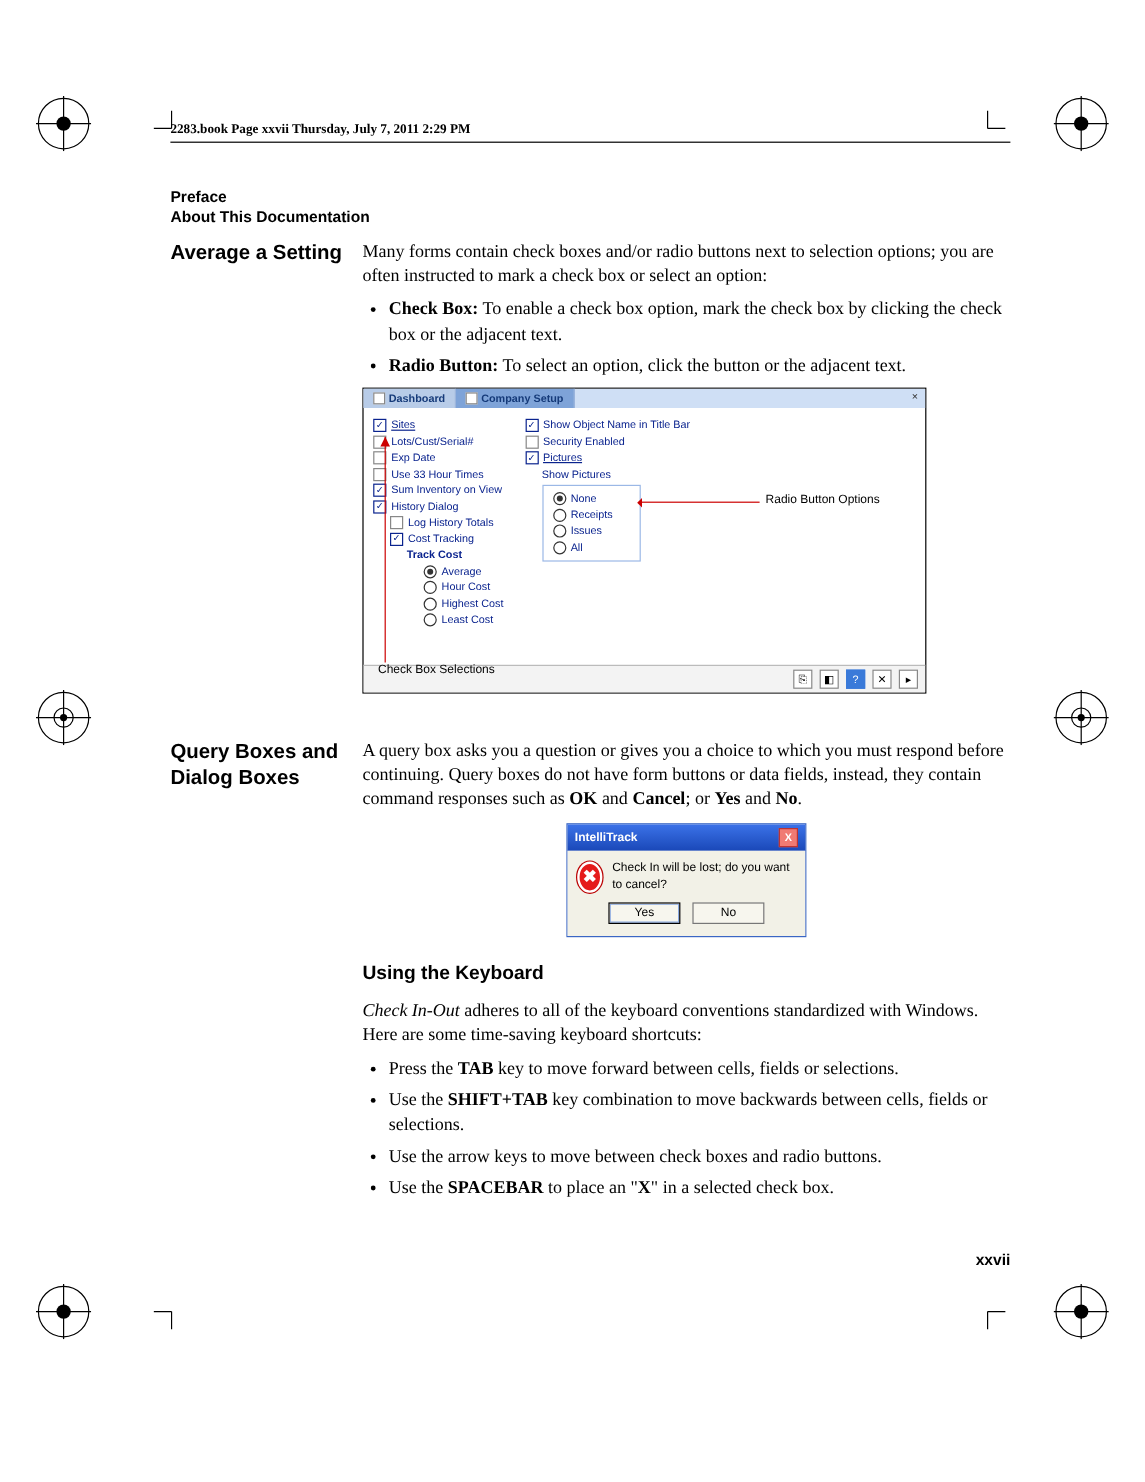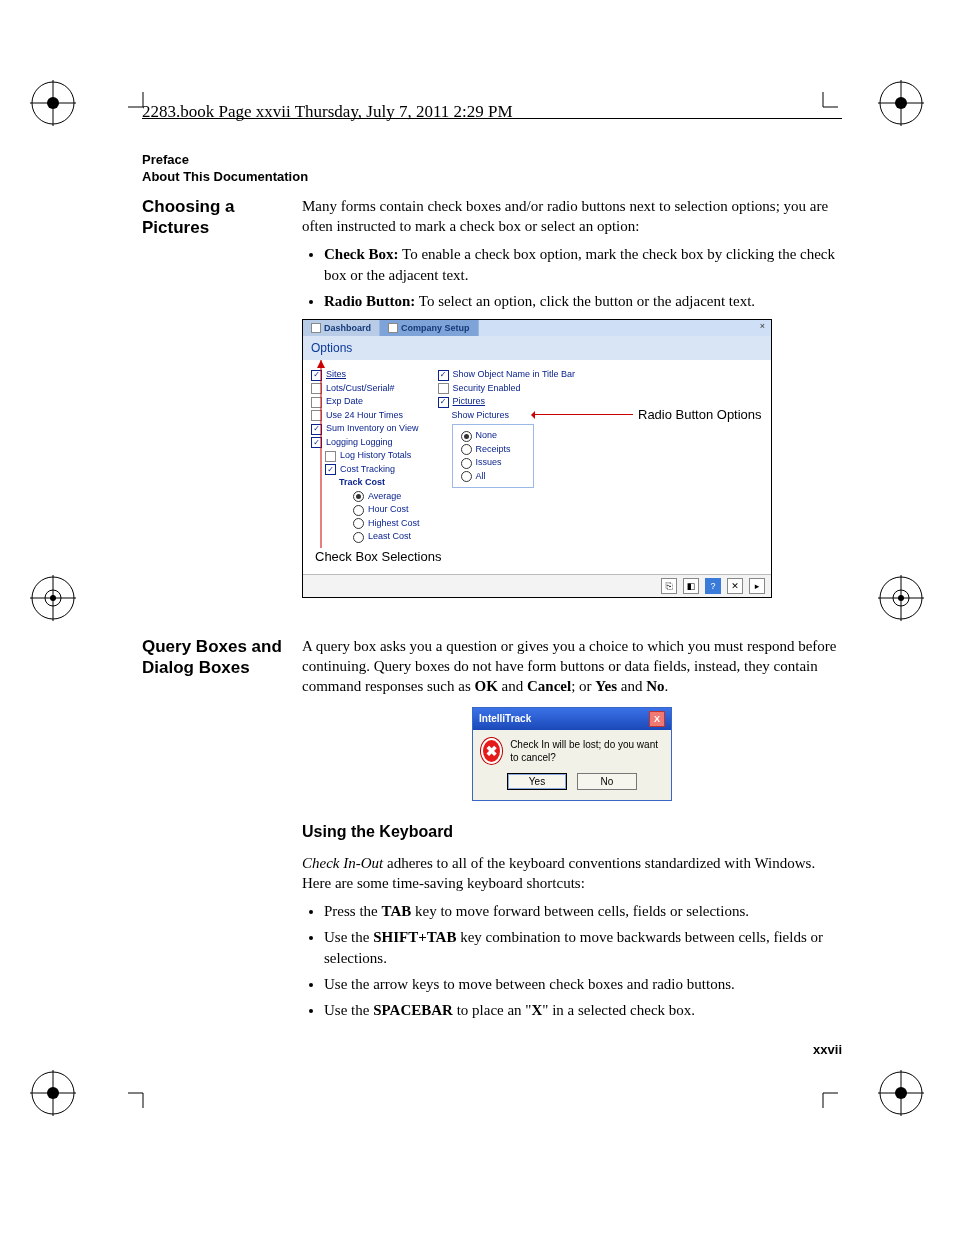--- a/index.html
+++ b/index.html
@@ -12,22 +12,23 @@
     height: 1235px;
     position: relative;
   }
   .page {
     position: absolute;
     left: 142px;
     top: 102px;
     width: 700px;
   }
   .headerline {
-    font-size: 17px;
-    margin-bottom: 30px;
+    font-size: 11px;
+    margin-bottom: 42px;
+    font-weight: bold;
   }
   .rightheader {
     font-weight: bold;
     font-family: Arial, Helvetica, sans-serif;
     font-size: 13px;
     margin-bottom: 10px;
     line-height: 1.3;
   }
   .section {
     display: flex;
@@ -120,21 +121,21 @@
   .subhead { color:#0a238e; }
   .showbox {
     border:1px solid #9bb8e6;
     padding:4px 8px;
     margin-top:2px;
     width:64px;
   }
   .callout-label {
     position:absolute;
     font-family: Arial, Helvetica, sans-serif;
-    font-size:13px;
+    font-size:10px;
     color:#000;
   }
   .arrow {
     position:absolute;
     height:1px;
     background:#c00;
   }
   .arrow::before{
     content:"";
     position:absolute;
@@ -269,21 +270,21 @@
 <div class="page">
 
   <div class="headerline">2283.book  Page xxvii  Thursday, July 7, 2011  2:29 PM</div>
 
   <div class="rightheader">
     <span>Preface</span><br>
     <span>About This Documentation</span>
   </div>
 
   <div class="section">
-    <div class="sidehead">Choosing a Pictures</div>
+    <div class="sidehead">Average a Setting</div>
     <div class="content">
       <p>Many forms contain check boxes and/or radio buttons next to selection options; you are often instructed to mark a check box or select an option:</p>
       <ul>
         <li>
           <b>Check Box:</b><span> To enable a check box option, mark the check box by clicking the check box or the adjacent text.</span>
         </li>
         <li>
           <b>Radio Button:</b><span> To select an option, click the button or the adjacent text.</span>
         </li>
       </ul>
@@ -293,46 +294,45 @@
           <div class="tab inactive">
               <span class="sq"></span>
               <span>Dashboard</span>
             </div>
           <div class="tab">
               <span class="sq"></span>
               <span>Company Setup</span>
             </div>
           <div class="closex">×</div>
         </div>
-        <div class="optbar">Options</div>
         <div class="optgrid">
           <div class="col">
             <label>
                 <span class="cb checked"></span>
                 <u>Sites</u>
               </label>
             <label>
                 <span class="cb blank"></span>
                 <span>Lots/Cust/Serial#</span>
               </label>
             <label>
                 <span class="cb blank"></span>
                 <span>Exp Date</span>
               </label>
             <label>
                 <span class="cb blank"></span>
-                <span>Use 24 Hour Times</span>
+                <span>Use 33 Hour Times</span>
               </label>
             <label>
                 <span class="cb checked"></span>
                 <span>Sum Inventory on View</span>
               </label>
             <label>
                 <span class="cb checked"></span>
-                <span>Logging Logging</span>
+                <span>History Dialog</span>
               </label>
             <label class="indent1">
                 <span class="cb blank"></span>
                 <span>Log History Totals</span>
               </label>
             <label class="indent1">
                 <span class="cb checked"></span>
                 <span>Cost Tracking</span>
               </label>
             <div class="indent2 subhead">Track Cost</div>

